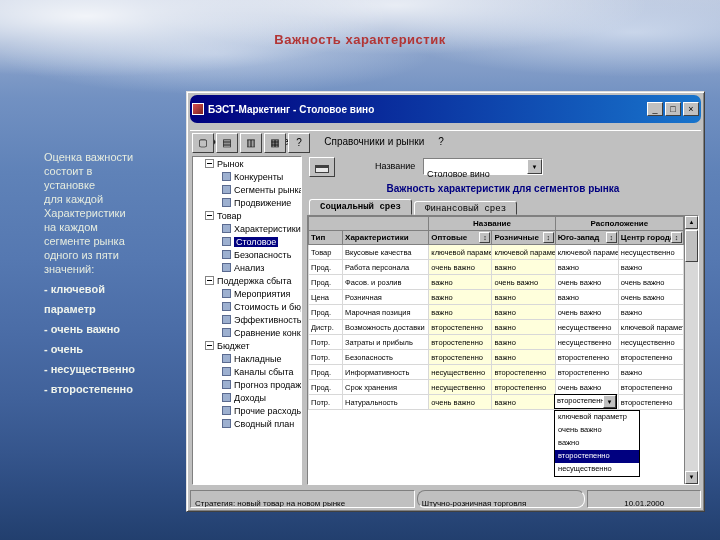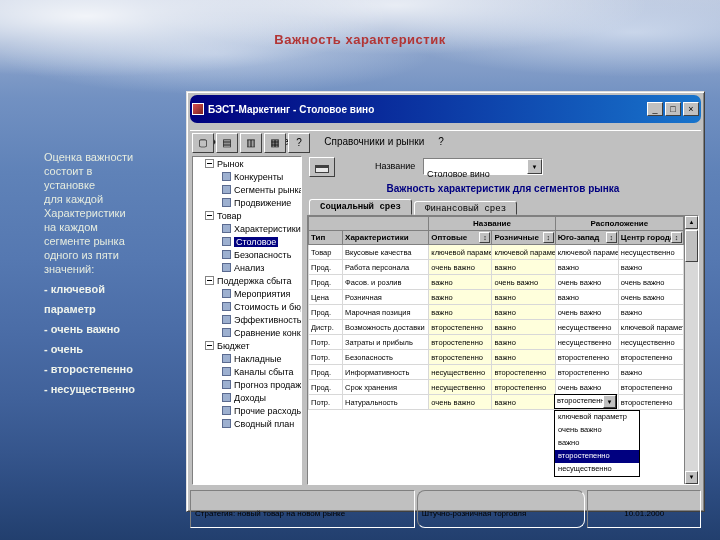--- a/index.html
+++ b/index.html
@@ -102,21 +102,21 @@
   .ec-value { flex:1; font-size:7.5px; padding:1px 2px; white-space:nowrap; overflow:hidden; }
   .ec-btn { width:13px; background:#c0c0c0; border:1px solid; border-color:#fff #404040 #404040 #fff;
     font-size:6px; padding:0; }
   .dropdown { position:absolute; left:246px; top:194px; width:86px; background:#fff;
     border:1px solid #000; z-index:5; }
   .dd-item { height:13px; font-size:7.5px; padding:1px 3px; white-space:nowrap; overflow:hidden; }
   .dd-item.selected { background:#000080; color:#fff; }
 
   .statusbar { position:absolute; left:3px; right:3px; bottom:3px; height:18px; display:flex; gap:2px; }
   .status-cell { border:1px solid; border-color:#808080 #fff #fff #808080; font-size:8px;
-    padding:18px 4px; white-space:nowrap; overflow:hidden; }
+    padding:8px 4px; white-space:nowrap; overflow:hidden; }
   .st-0 { flex:0 0 44%; } .st-1 { flex:0 0 33%;border-radius:8px; } .st-2 { flex:1; text-align:center; }
 </style>
 </head>
 <body>
 
 <div class="slide">
 
   <div class="slide-title">Важность характеристик</div>
 
   <div class="slide-text">
@@ -131,23 +131,23 @@
 значений:</div>
     <div class="levels">
 
         <div class="level-item">- ключевой
 параметр</div>
 
         <div class="level-item">- очень важно</div>
 
         <div class="level-item">- очень</div>
 
+        <div class="level-item">- несущественно</div>
+
         <div class="level-item">- второстепенно</div>
-
-        <div class="level-item">- несущественно</div>
       </div>
   </div>
 
   <div class="window">
 
     <div class="titlebar">
       <span class="app-icon"></span>
       <span class="title-text">БЭСТ-Маркетинг - Столовое вино</span>
       <button class="win-btn"><span>_</span></button>
       <button class="win-btn"><span>□</span></button>

